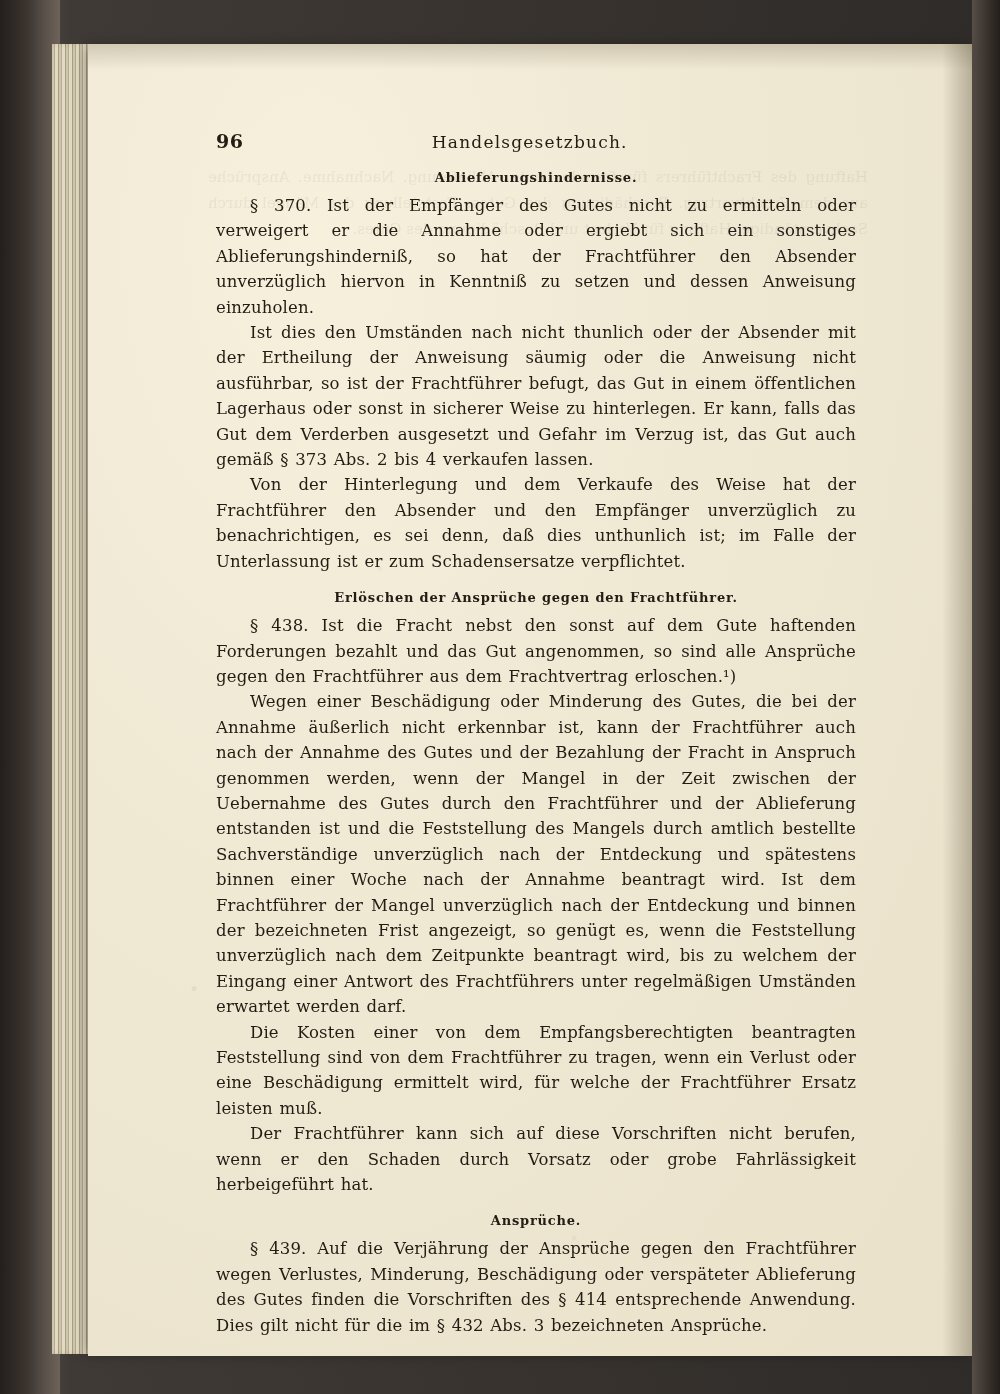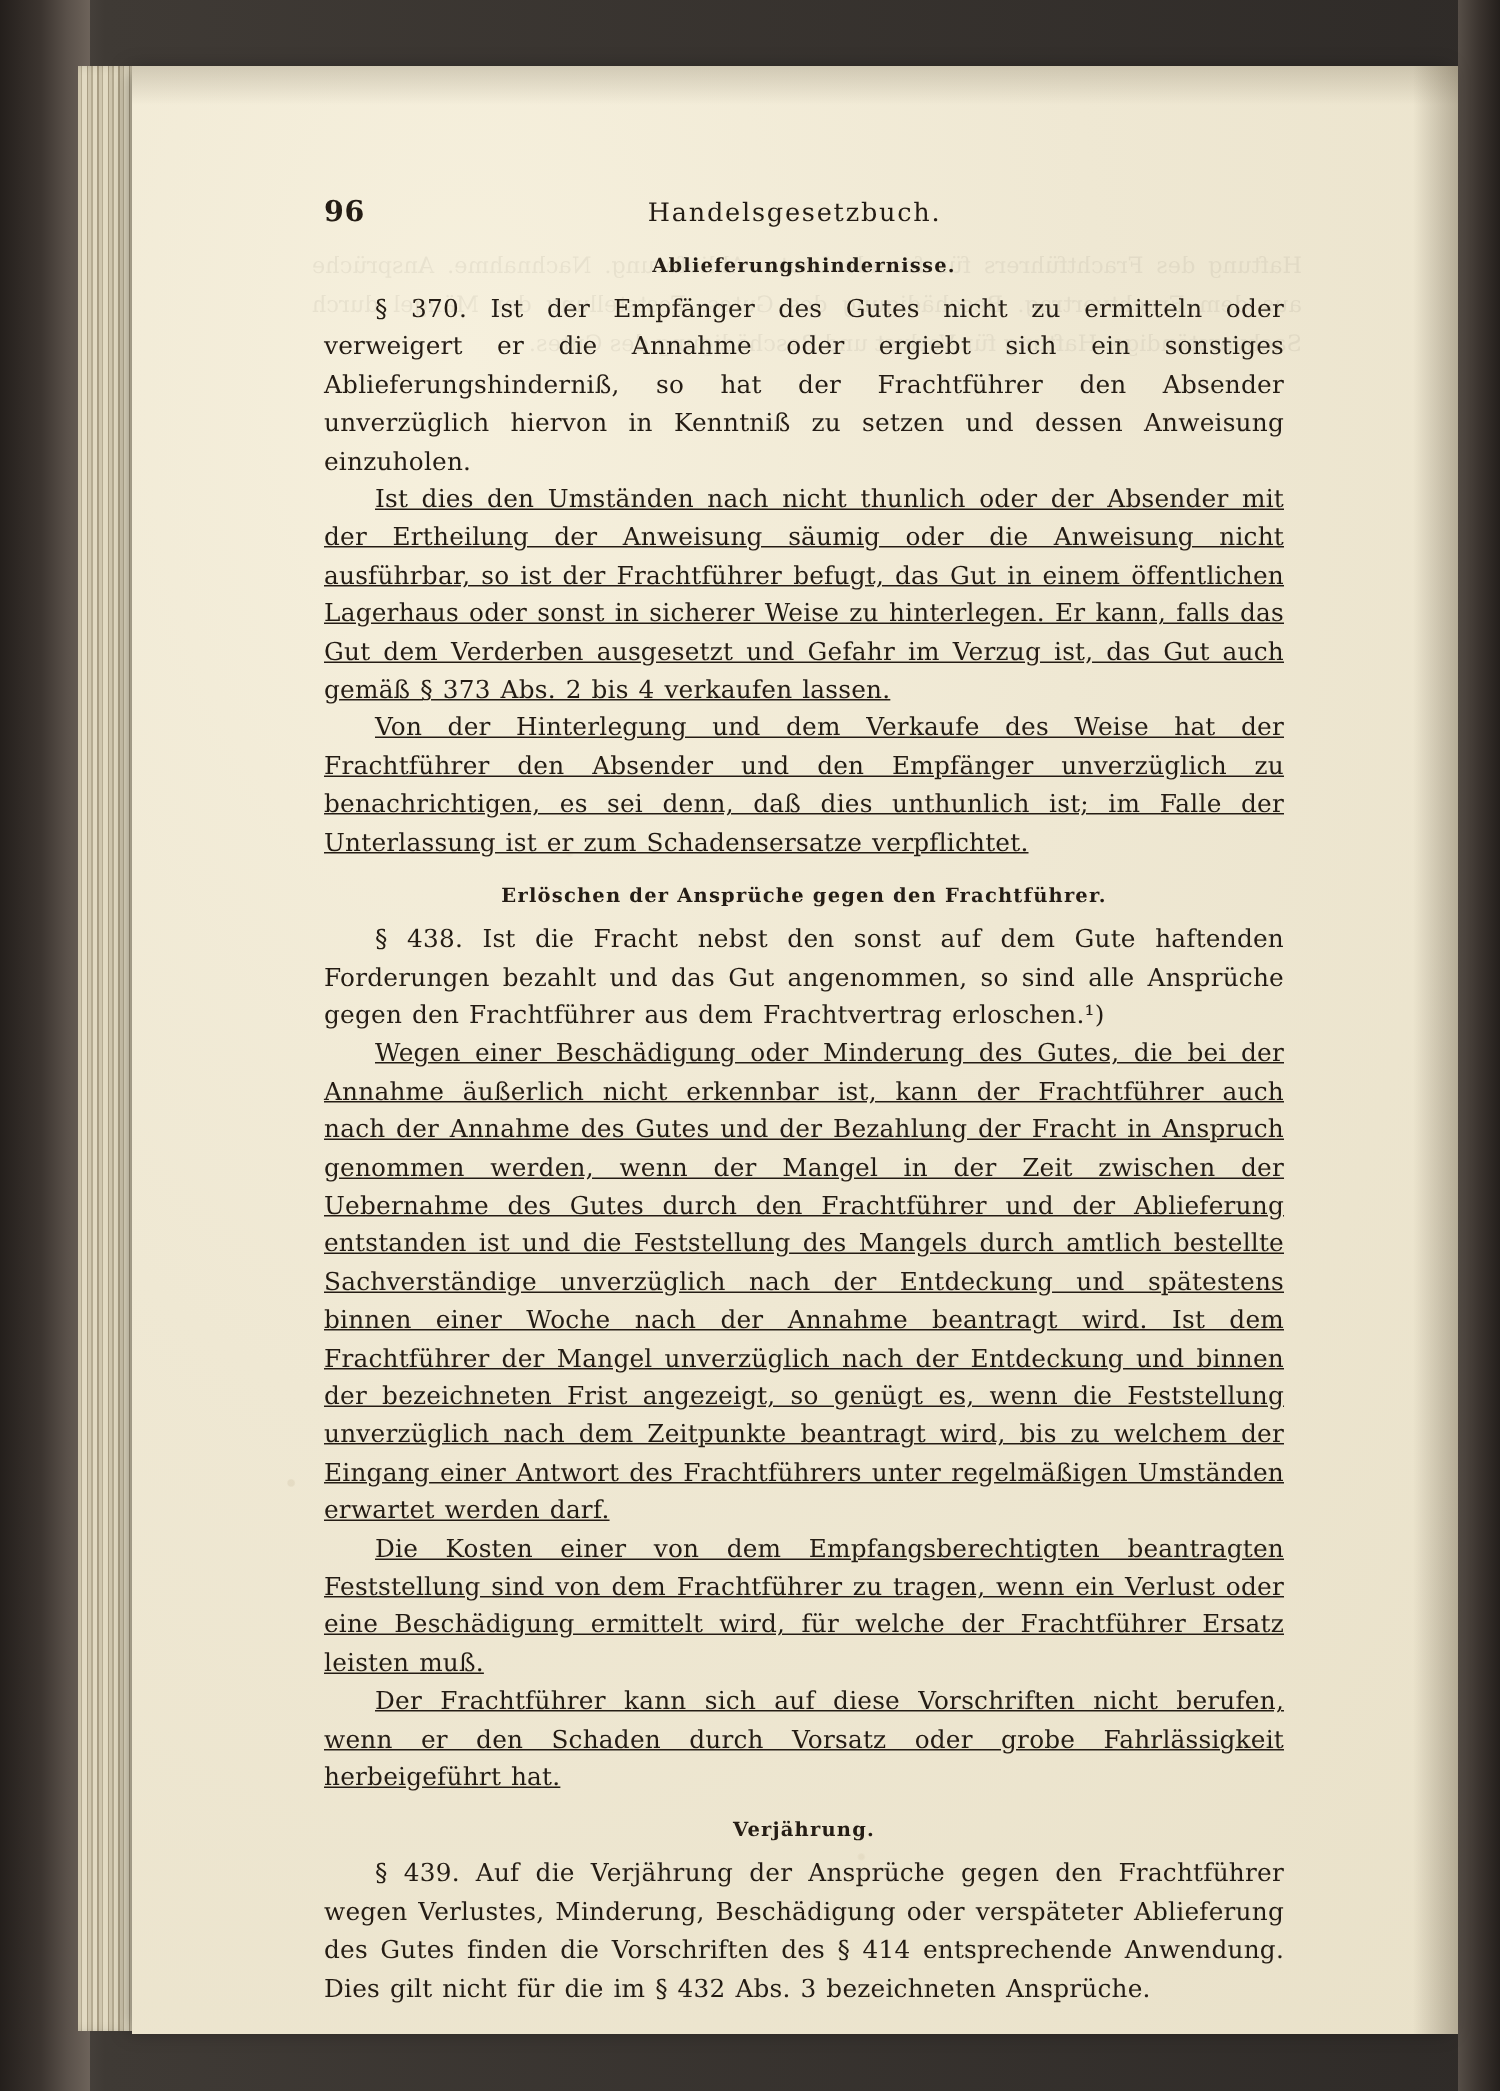--- a/index.html
+++ b/index.html
@@ -126,21 +126,21 @@
   p.para {
     margin: 0;
     font-size: 16.5px;
     line-height: 25.4px;
     text-align: justify;
     text-justify: inter-word;
     letter-spacing: 0.15px;
     word-spacing: 1.2px;
     text-indent: 34px;
   }
-  p.para.cont { text-indent: 34px; text-decoration: underline; }
+  p.para.cont { text-indent: 34px; }
 
   
   .speckle {
     position: absolute;
     inset: 0;
     pointer-events: none;
     background-image:
       radial-gradient(circle at 12% 72%, rgba(140,115,70,0.10) 0 2px, transparent 3px),
       radial-gradient(circle at 78% 18%, rgba(140,115,70,0.08) 0 2px, transparent 3px),
       radial-gradient(circle at 55% 91%, rgba(140,115,70,0.08) 0 1.5px, transparent 3px),
@@ -173,18 +173,18 @@
       <p class="para">§ 370. Ist der Empfänger des Gutes nicht zu ermitteln oder verweigert er die Annahme oder ergiebt sich ein sonstiges Ablieferungshinderniß, so hat der Frachtführer den Absender unverzüglich hiervon in Kenntniß zu setzen und dessen Anweisung einzuholen.</p>
       <p class="para cont">Ist dies den Umständen nach nicht thunlich oder der Absender mit der Ertheilung der Anweisung säumig oder die Anweisung nicht ausführbar, so ist der Frachtführer befugt, das Gut in einem öffentlichen Lagerhaus oder sonst in sicherer Weise zu hinterlegen. Er kann, falls das Gut dem Verderben ausgesetzt und Gefahr im Verzug ist, das Gut auch gemäß § 373 Abs. 2 bis 4 verkaufen lassen.</p>
       <p class="para cont">Von der Hinterlegung und dem Verkaufe des Weise hat der Frachtführer den Absender und den Empfänger unverzüglich zu benachrichtigen, es sei denn, daß dies unthunlich ist; im Falle der Unterlassung ist er zum Schadensersatze verpflichtet.</p>
 
       <h2 class="section-title">Erlöschen der Ansprüche gegen den Frachtführer.</h2>
       <p class="para">§ 438. Ist die Fracht nebst den sonst auf dem Gute haftenden Forderungen bezahlt und das Gut angenommen, so sind alle Ansprüche gegen den Frachtführer aus dem Frachtvertrag erloschen.¹)</p>
       <p class="para cont">Wegen einer Beschädigung oder Minderung des Gutes, die bei der Annahme äußerlich nicht erkennbar ist, kann der Frachtführer auch nach der Annahme des Gutes und der Bezahlung der Fracht in Anspruch genommen werden, wenn der Mangel in der Zeit zwischen der Uebernahme des Gutes durch den Frachtführer und der Ablieferung entstanden ist und die Feststellung des Mangels durch amtlich bestellte Sachverständige unverzüglich nach der Entdeckung und spätestens binnen einer Woche nach der Annahme beantragt wird. Ist dem Frachtführer der Mangel unverzüglich nach der Entdeckung und binnen der bezeichneten Frist angezeigt, so genügt es, wenn die Feststellung unverzüglich nach dem Zeitpunkte beantragt wird, bis zu welchem der Eingang einer Antwort des Frachtführers unter regelmäßigen Umständen erwartet werden darf.</p>
       <p class="para cont">Die Kosten einer von dem Empfangsberechtigten beantragten Feststellung sind von dem Frachtführer zu tragen, wenn ein Verlust oder eine Beschädigung ermittelt wird, für welche der Frachtführer Ersatz leisten muß.</p>
       <p class="para cont">Der Frachtführer kann sich auf diese Vorschriften nicht berufen, wenn er den Schaden durch Vorsatz oder grobe Fahrlässigkeit herbeigeführt hat.</p>
 
-      <h2 class="section-title">Verjährung.</h2>
+      <h2 class="section-title">Ansprüche.</h2>
       <p class="para">§ 439. Auf die Verjährung der Ansprüche gegen den Frachtführer wegen Verlustes, Minderung, Beschädigung oder verspäteter Ablieferung des Gutes finden die Vorschriften des § 414 entsprechende Anwendung. Dies gilt nicht für die im § 432 Abs. 3 bezeichneten Ansprüche.</p>
 
     </div>
   </div>
 </div>
 
 </body></html>

